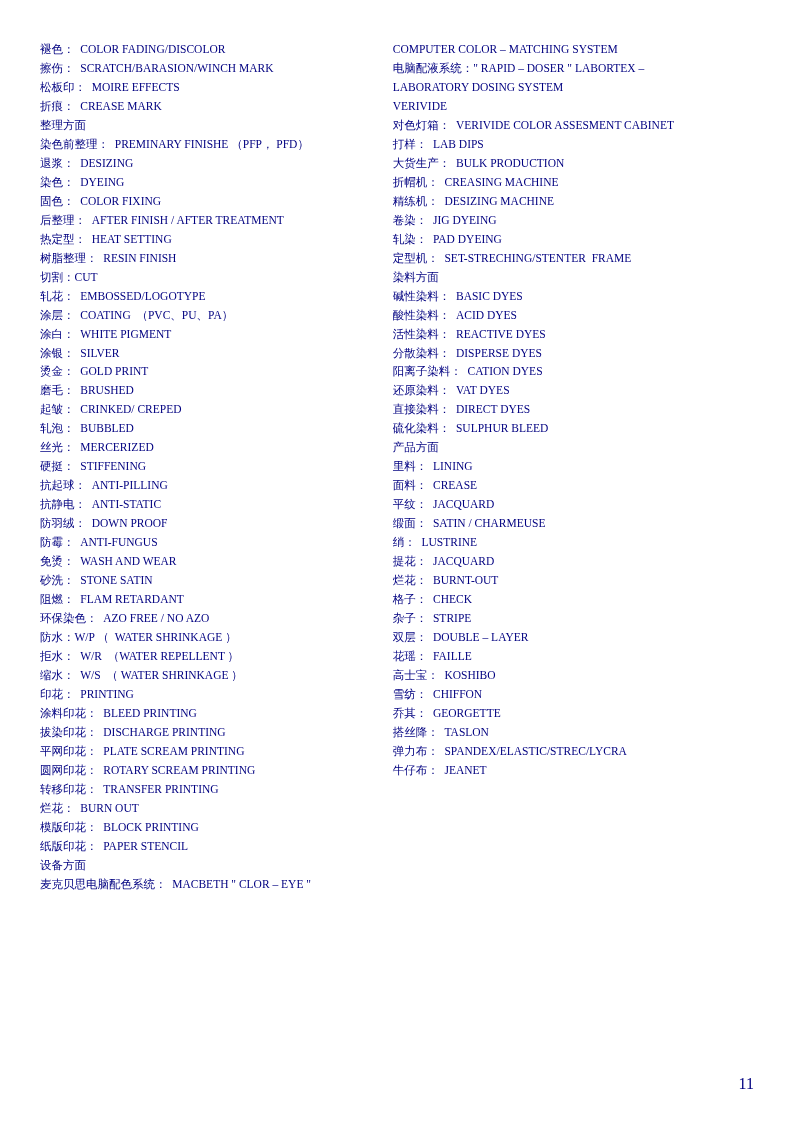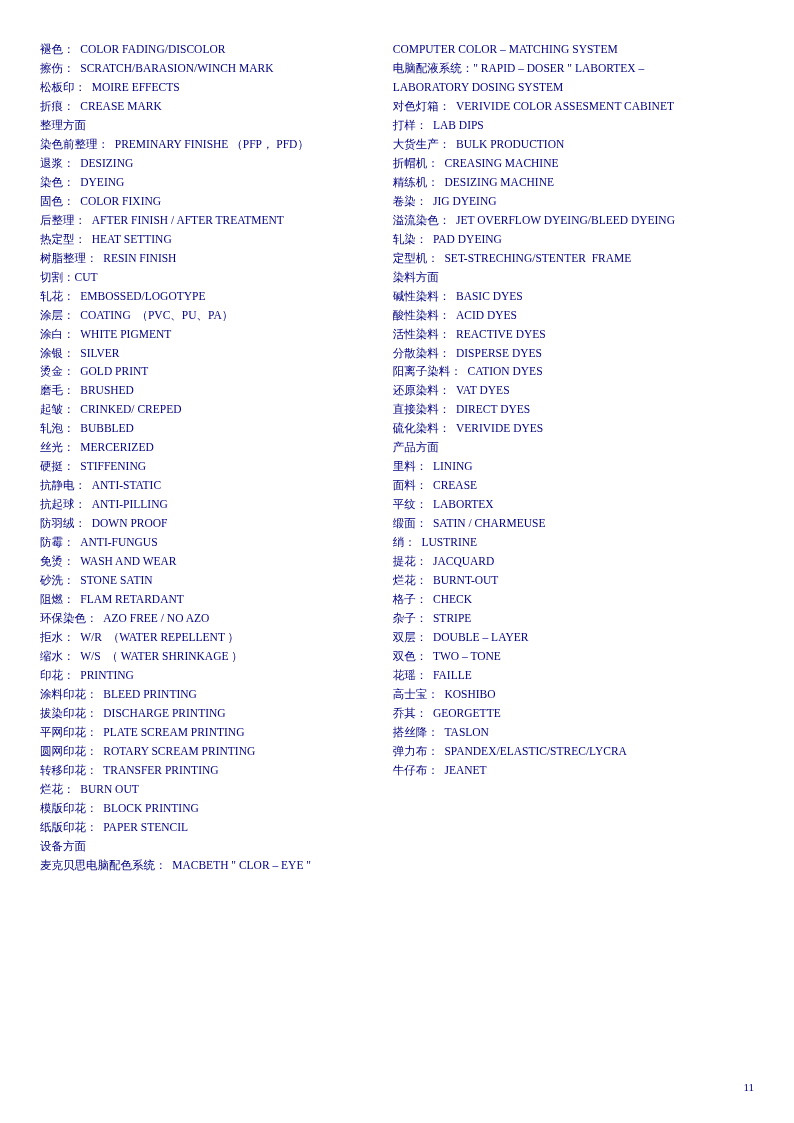--- a/index.html
+++ b/index.html
@@ -29,21 +29,21 @@
     .entry {
       line-height: 1.65;
       font-size: 11.5px;
       color: #000080;
       white-space: pre-wrap;
     }
     .page-num {
       position: absolute;
       bottom: 30px;
       right: 40px;
-      font-size: 11px;
+      font-size: 16px;
       color: #000080;
     }
   </style>
 </head>
 <body>
 
 <div class="page-container">
   <div class="col-left" id="left-col">
       <div class="entry">褪色：  COLOR FADING/DISCOLOR</div>
       <div class="entry">擦伤：  SCRATCH/BARASION/WINCH MARK</div>
@@ -62,80 +62,81 @@
       <div class="entry">轧花：  EMBOSSED/LOGOTYPE</div>
       <div class="entry">涂层：  COATING  （PVC、PU、PA）</div>
       <div class="entry">涂白：  WHITE PIGMENT</div>
       <div class="entry">涂银：  SILVER</div>
       <div class="entry">烫金：  GOLD PRINT</div>
       <div class="entry">磨毛：  BRUSHED</div>
       <div class="entry">起皱：  CRINKED/ CREPED</div>
       <div class="entry">轧泡：  BUBBLED</div>
       <div class="entry">丝光：  MERCERIZED</div>
       <div class="entry">硬挺：  STIFFENING</div>
+      <div class="entry">抗起球：  ANTI-PILLING</div>
       <div class="entry">抗静电：  ANTI-STATIC</div>
-      <div class="entry">抗起球：  ANTI-PILLING</div>
       <div class="entry">防羽绒：  DOWN PROOF</div>
       <div class="entry">防霉：  ANTI-FUNGUS</div>
       <div class="entry">免烫：  WASH AND WEAR</div>
       <div class="entry">砂洗：  STONE SATIN</div>
       <div class="entry">阻燃：  FLAM RETARDANT</div>
       <div class="entry">环保染色：  AZO FREE / NO AZO</div>
+      <div class="entry">防水：W/P （  WATER SHRINKAGE ）</div>
       <div class="entry">拒水：  W/R  （WATER REPELLENT ）</div>
       <div class="entry">缩水：  W/S  （ WATER SHRINKAGE ）</div>
       <div class="entry">印花：  PRINTING</div>
       <div class="entry">涂料印花：  BLEED PRINTING</div>
       <div class="entry">拔染印花：  DISCHARGE PRINTING</div>
       <div class="entry">平网印花：  PLATE SCREAM PRINTING</div>
       <div class="entry">圆网印花：  ROTARY SCREAM PRINTING</div>
       <div class="entry">转移印花：  TRANSFER PRINTING</div>
       <div class="entry">烂花：  BURN OUT</div>
       <div class="entry">模版印花：  BLOCK PRINTING</div>
       <div class="entry">纸版印花：  PAPER STENCIL</div>
       <div class="entry">设备方面</div>
       <div class="entry">麦克贝思电脑配色系统：  MACBETH " CLOR – EYE "</div>
     </div>
   <div class="col-right" id="right-col">
       <div class="entry">COMPUTER COLOR – MATCHING SYSTEM</div>
       <div class="entry">电脑配液系统：" RAPID – DOSER " LABORTEX –</div>
       <div class="entry">LABORATORY DOSING SYSTEM</div>
+      <div class="entry">VERIVIDE</div>
       <div class="entry">对色灯箱：  VERIVIDE COLOR ASSESMENT CABINET</div>
       <div class="entry">打样：  LAB DIPS</div>
       <div class="entry">大货生产：  BULK PRODUCTION</div>
       <div class="entry">折帽机：  CREASING MACHINE</div>
       <div class="entry">精练机：  DESIZING MACHINE</div>
       <div class="entry">卷染：  JIG DYEING</div>
-      <div class="entry">溢流染色：  JET OVERFLOW DYEING/BLEED DYEING</div>
       <div class="entry">轧染：  PAD DYEING</div>
       <div class="entry">定型机：  SET-STRECHING/STENTER  FRAME</div>
       <div class="entry"></div>
       <div class="entry">染料方面</div>
       <div class="entry">碱性染料：  BASIC DYES</div>
       <div class="entry">酸性染料：  ACID DYES</div>
       <div class="entry">活性染料：  REACTIVE DYES</div>
       <div class="entry">分散染料：  DISPERSE DYES</div>
       <div class="entry">阳离子染料：  CATION DYES</div>
       <div class="entry">还原染料：  VAT DYES</div>
       <div class="entry">直接染料：  DIRECT DYES</div>
-      <div class="entry">硫化染料：  VERIVIDE DYES</div>
+      <div class="entry">硫化染料：  SULPHUR BLEED</div>
       <div class="entry"></div>
       <div class="entry">产品方面</div>
       <div class="entry">里料：  LINING</div>
       <div class="entry">面料：  CREASE</div>
-      <div class="entry">平纹：  LABORTEX</div>
+      <div class="entry">平纹：  JACQUARD</div>
       <div class="entry">缎面：  SATIN / CHARMEUSE</div>
       <div class="entry">绡：  LUSTRINE</div>
       <div class="entry">提花：  JACQUARD</div>
       <div class="entry">烂花：  BURNT-OUT</div>
       <div class="entry">格子：  CHECK</div>
       <div class="entry">杂子：  STRIPE</div>
       <div class="entry">双层：  DOUBLE – LAYER</div>
-      <div class="entry">双色：  TWO – TONE</div>
       <div class="entry">花瑶：  FAILLE</div>
       <div class="entry">高士宝：  KOSHIBO</div>
+      <div class="entry">雪纺：  CHIFFON</div>
       <div class="entry">乔其：  GEORGETTE</div>
       <div class="entry">搭丝降：  TASLON</div>
       <div class="entry">弹力布：  SPANDEX/ELASTIC/STREC/LYCRA</div>
       <div class="entry">牛仔布：  JEANET</div>
     </div>
 </div>
 
 <div class="page-num">11</div>
 
 </body></html>

